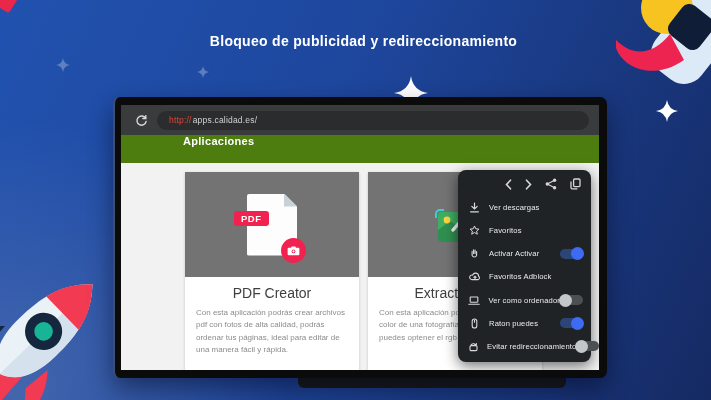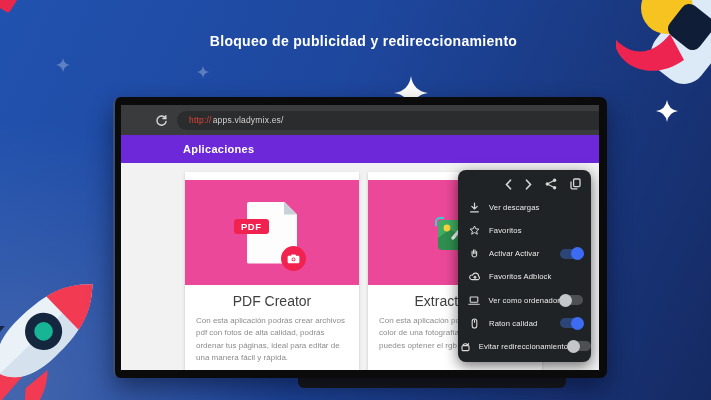--- a/index.html
+++ b/index.html
@@ -16,49 +16,49 @@
   .rocket{position:absolute;left:-44px;top:256px;width:150px;height:175px;transform:rotate(46deg);}
   
   .headline{position:absolute;left:8px;top:33px;width:100%;text-align:center;color:#fff;
     font-size:14px;font-weight:700;letter-spacing:.3px;}
   
   .tv{position:absolute;left:113px;top:97px;width:494px;height:281px;background:#0b0b0c;
     border-radius:7px;box-shadow:0 10px 24px rgba(0,0,20,.45);border-left:2px solid #3d4f72;box-sizing:border-box;}
   .stand{position:absolute;left:298px;top:374px;width:268px;height:14px;background:#191a1b;border-radius:0 0 6px 6px;}
   .screen{position:absolute;left:121px;top:105px;width:478px;height:265px;background:#f2f2f2;overflow:hidden;}
   
-  .topbar{position:absolute;left:0;top:0;width:100%;height:30px;background:#3a3b3d;display:flex;align-items:center;padding-left:20px;}
+  .topbar{position:absolute;left:0;top:0;width:100%;height:30px;background:#3a3b3d;display:flex;align-items:center;}
   .reload{margin-left:12px;width:16px;height:16px;display:flex;align-items:center;justify-content:center;}
   .urlpill{margin-left:8px;height:19px;flex:1;margin-right:10px;background:#2b2c2e;border-radius:10px;
     display:flex;align-items:center;padding-left:12px;font-size:8.5px;color:#d3d3d3;letter-spacing:.2px;}
   .urlpill .scheme{color:#e0453a;margin-right:1px;}
-  .appsbar{position:absolute;left:0;top:30px;width:100%;height:28px;background:#6d28d9;display:flex;align-items:center;}
+  .appsbar{position:absolute;left:0;top:30px;width:100%;height:28px;background:#4d7c0f;display:flex;align-items:flex-start;}
   .appsbar span{margin-left:62px;color:#fff;font-size:11px;font-weight:700;letter-spacing:.3px;}
   .content{position:absolute;left:0;top:58px;width:100%;height:207px;background:#f2f2f2;}
   
   .card{position:absolute;top:9px;width:174px;height:230px;background:#fff;box-shadow:0 1px 3px rgba(0,0,0,.18);}
   .card.c1{left:64px;} .card.c2{left:247px;}
-  .card-img{height:105px;background:#ec4899;display:flex;align-items:center;justify-content:center;position:relative;margin-top:8px;}
+  .card-img{height:105px;background:#737373;display:flex;align-items:center;justify-content:center;position:relative;}
   .card-title{margin-top:8px;text-align:center;font-size:14px;color:#3f3f3f;}
   .card-desc{margin-top:6px;padding:0 11px;text-align:left;font-size:8px;line-height:1.55;color:#8c8c8c;}
   
   .doc{position:relative;width:50px;height:62px;background:#fdfdfd;border-radius:2px;
     clip-path:polygon(0 0,calc(100% - 13px) 0,100% 13px,100% 100%,0 100%);}
   .fold{position:absolute;right:0;top:0;width:13px;height:13px;background:#c7d1d8;
     clip-path:polygon(0 0,100% 100%,0 100%);}
   .pdf-badge{position:absolute;left:-13px;top:17px;background:#f1224f;color:#fff;font-size:9.5px;font-weight:800;
     padding:2px 7px;border-radius:3px;letter-spacing:.5px;}
   .cam{position:absolute;right:-9px;bottom:-7px;width:25px;height:25px;border-radius:50%;background:#f1224f;
     display:flex;align-items:center;justify-content:center;}
   .doc-wrap{position:relative;}
   
   .menu{position:absolute;left:337px;top:7px;width:133px;height:192px;background:#202325;border-radius:8px;
     box-shadow:0 4px 14px rgba(0,0,0,.55);display:flex;flex-direction:column;padding:2px 0 4px;box-sizing:border-box;z-index:5;}
   .menu-head{height:24px;display:flex;align-items:center;justify-content:flex-end;gap:13px;padding-right:10px;}
-  .mi{flex:1;display:flex;align-items:center;padding:0 8px 0 10px;justify-content:center;}
+  .mi{flex:1;display:flex;align-items:center;padding:0 8px 0 10px;}
   .mic{width:13px;display:flex;align-items:center;justify-content:center;}
   .mil{flex:1;margin-left:8px;font-size:7.6px;color:#ececec;letter-spacing:.15px;white-space:nowrap;}
   .tgl{position:relative;width:23px;height:10px;border-radius:6px;flex:none;}
   .tgl.on{background:#2c4577;}
   .tgl.off{background:#4c5053;}
   .tgl .knob{position:absolute;top:-1.5px;width:13px;height:13px;border-radius:50%;}
   .tgl.on .knob{right:-1px;background:#3d6cf2;}
   .tgl.off .knob{left:-1px;background:#c4c7ca;}
   svg{display:block;}
 </style>
@@ -109,21 +109,21 @@
 
     <div class="topbar">
       <span class="reload">
         <svg width="13" height="13" viewBox="0 0 13 13" fill="none" stroke="#d9d9d9" stroke-width="1.4" stroke-linecap="round">
           <path d="M10.6 4.4 A4.6 4.6 0 1 0 11.1 7.4"></path>
           <path d="M10.8 1.6 v2.9 h-2.9" fill="none"></path>
         </svg>
       </span>
       <span class="urlpill">
         <span class="scheme">http://</span>
-          <span>apps.vladymix.es/</span>
+          <span>apps.calidad.es/</span>
       </span>
     </div>
 
     <div class="appsbar">
       <span>Aplicaciones</span>
     </div>
 
     <div class="content">
 
       <div class="card c1">
@@ -232,21 +232,21 @@
             </span>
         </div>
 
         <div class="mi">
           <span class="mic">
             <svg width="11" height="11" viewBox="0 0 11 11" fill="none" stroke="#dadada" stroke-width="1.1" stroke-linecap="round">
                 <rect x="3.2" y="1" width="4.6" height="9" rx="2.3"></rect>
                 <path d="M5.5 2.4 v1.8"></path>
               </svg>
           </span>
-          <span class="mil">Raton calidad</span>
+          <span class="mil">Raton puedes</span>
           <span class="tgl on">
               <span class="knob"></span>
             </span>
         </div>
 
         <div class="mi">
           <span class="mic">
             <svg width="11" height="11" viewBox="0 0 11 11" fill="none" stroke="#dadada" stroke-width="1.1" stroke-linecap="round">
                 <rect x="2" y="4.6" width="7" height="5" rx="1.2"></rect>
                 <path d="M3.2 3.6 a3 2.4 0 0 1 5 .4 M8.5 2.6 l-.3 1.5 -1.5 -.3"></path>

